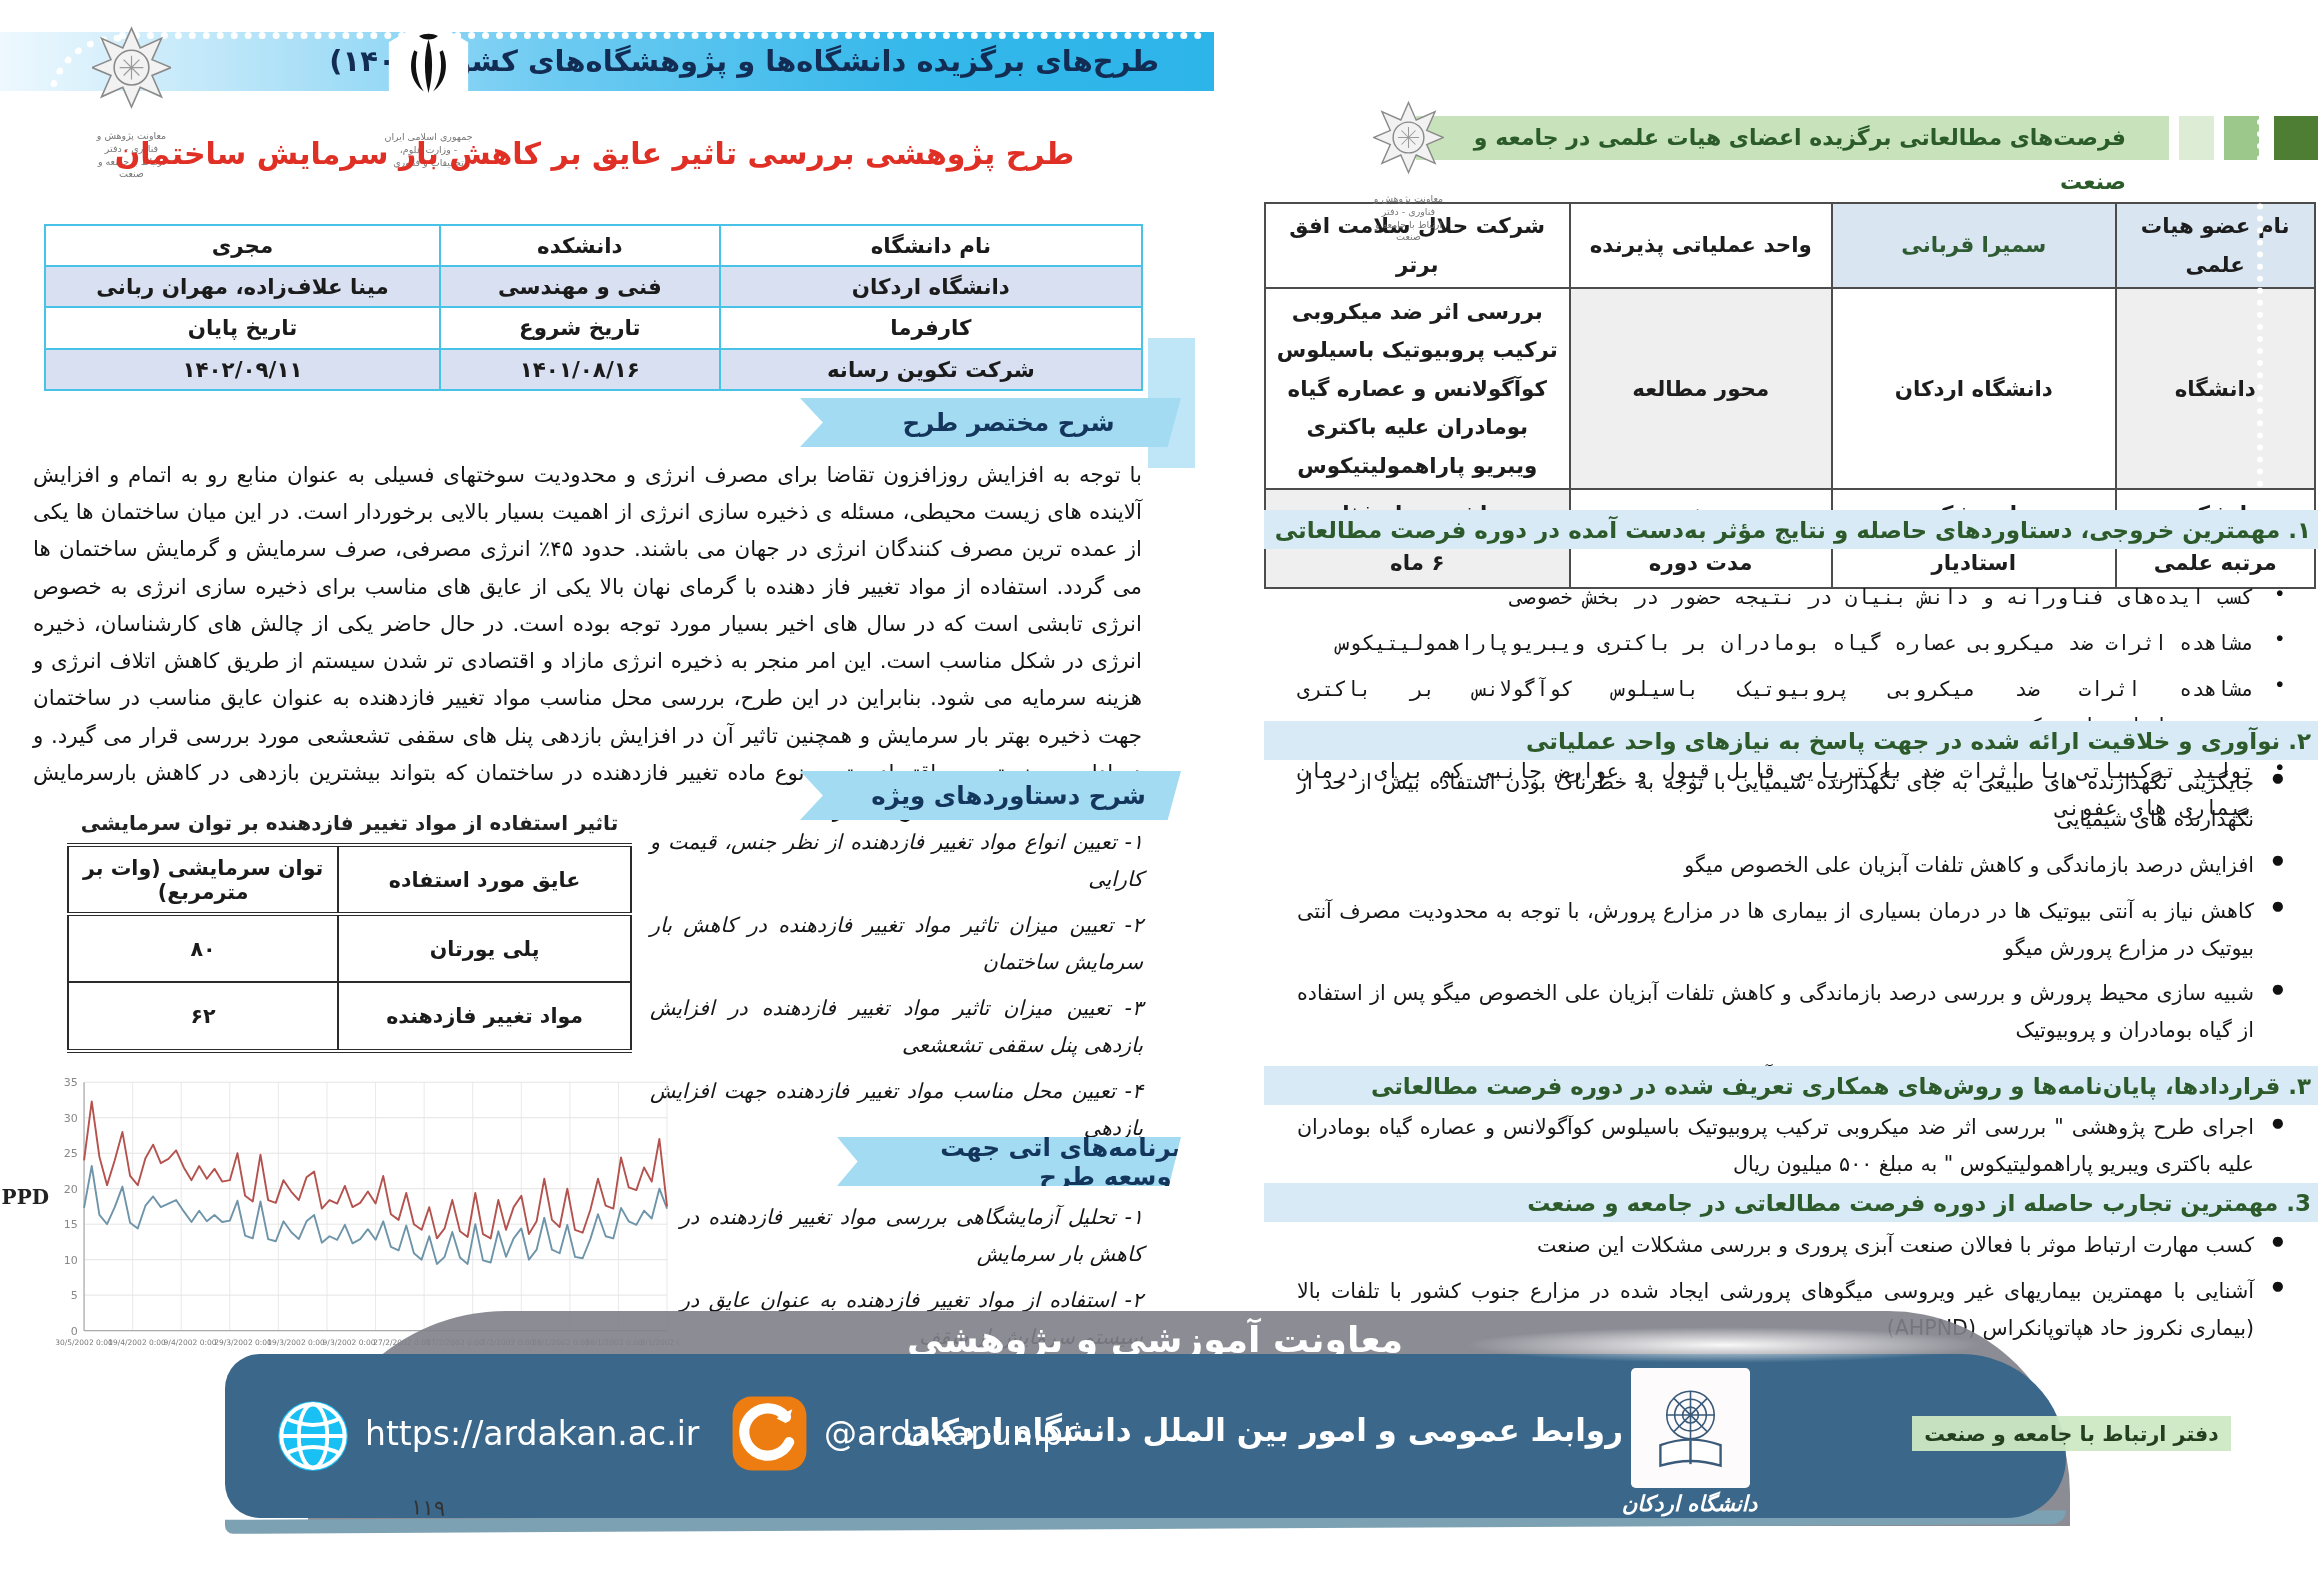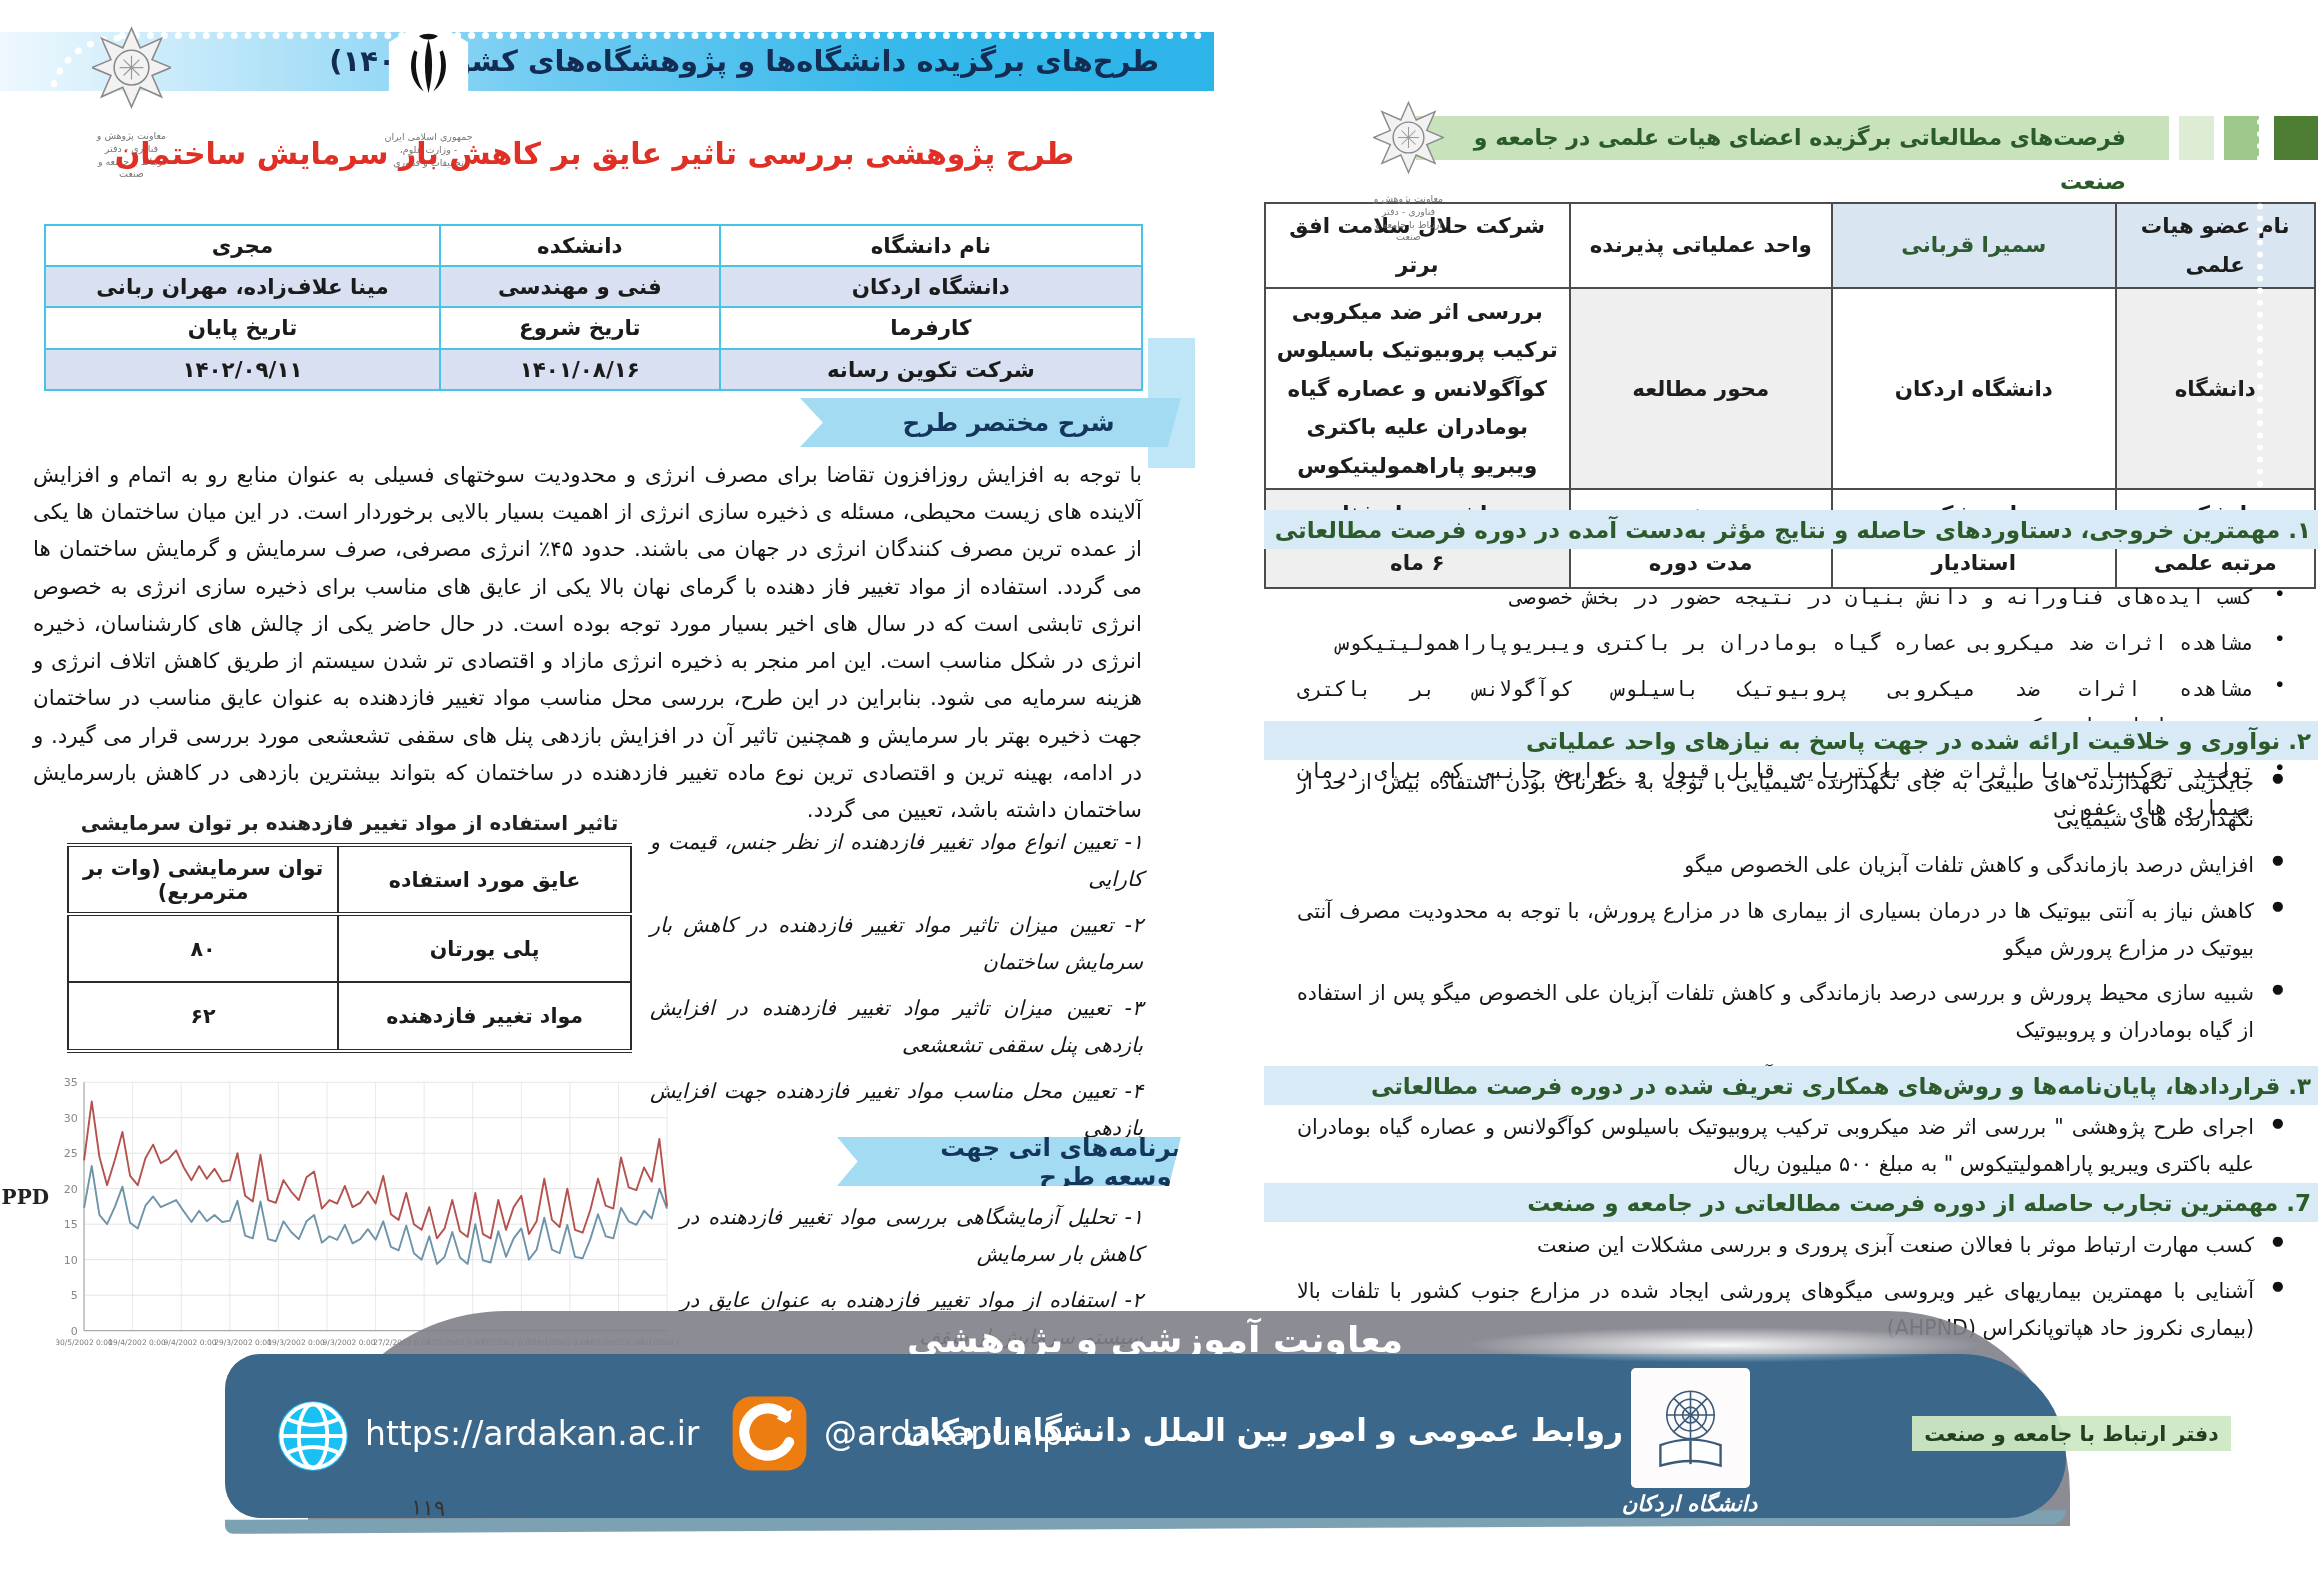--- a/index.html
+++ b/index.html
@@ -182,20 +182,21 @@
       <td>شرکت تکوین رسانه</td>
       <td>۱۴۰۱/۰۸/۱۶</td>
       <td>۱۴۰۲/۰۹/۱۱</td>
     </tr>
   </tbody>
     </table>
 
   <div class="abs ribbon ribbon1 rtl">شرح مختصر طرح</div>
   <div class="abs lp-para rtl">با توجه به افزایش روزافزون تقاضا برای مصرف انرژی و محدودیت سوختهای فسیلی به عنوان منابع رو به اتمام و افزایش آلاینده های زیست محیطی، مسئله ی ذخیره سازی انرژی از اهمیت بسیار بالایی برخوردار است. در این میان ساختمان ها یکی از عمده ترین مصرف کنندگان انرژی در جهان می باشند. حدود ۴۵٪ انرژی مصرفی، صرف سرمایش و گرمایش ساختمان ها می گردد. استفاده از مواد تغییر فاز دهنده با گرمای نهان بالا یکی از عایق های مناسب برای ذخیره سازی انرژی به خصوص انرژی تابشی است که در سال های اخیر بسیار مورد توجه بوده است. در حال حاضر یکی از چالش های کارشناسان، ذخیره انرژی در شکل مناسب است. این امر منجر به ذخیره انرژی مازاد و اقتصادی تر شدن سیستم از طریق کاهش اتلاف انرژی و هزینه سرمایه می شود. بنابراین در این طرح، بررسی محل مناسب مواد تغییر فازدهنده به عنوان عایق مناسب در ساختمان جهت ذخیره بهتر بار سرمایش و همچنین تاثیر آن در افزایش بازدهی پنل های سقفی تشعشعی مورد بررسی قرار می گیرد. و در ادامه، بهینه ترین و اقتصادی ترین نوع ماده تغییر فازدهنده در ساختمان که بتواند بیشترین بازدهی در کاهش بارسرمایش ساختمان داشته باشد، تعیین می گردد.</div>
 
+  <div class="abs ribbon ribbon2 rtl">شرح دستاوردهای ویژه</div>
   <div class="abs numlist ach-list rtl">
     <div>۱- تعیین انواع مواد تغییر فازدهنده از نظر جنس، قیمت و کارایی</div>
     <div>۲- تعیین میزان تاثیر مواد تغییر فازدهنده در کاهش بار سرمایش ساختمان</div>
     <div>۳- تعیین میزان تاثیر مواد تغییر فازدهنده در افزایش بازدهی پنل سقفی تشعشعی</div>
     <div>۴- تعیین محل مناسب مواد تغییر فازدهنده جهت افزایش بازدهی</div>
   </div>
 
   <div class="abs insul-caption rtl">تاثیر استفاده از مواد تغییر فازدهنده بر توان سرمایشی</div>
   <table class="abs insul-table rtl">
     <colgroup>
@@ -354,21 +355,21 @@
   </div>
 
   <div class="abs rp-band band3 rtl">
     <span class="txt">۳. قراردادها، پایان‌نامه‌ها و روش‌های همکاری تعریف شده در دوره فرصت مطالعاتی</span>
   </div>
   <div class="abs bullets blk3 rtl">
     <div class="b">اجرای طرح پژوهشی " بررسی اثر ضد میکروبی ترکیب پروبیوتیک باسیلوس کوآگولانس و عصاره گیاه بومادران علیه باکتری ویبریو پاراهمولیتیکوس " به مبلغ ۵۰۰ میلیون ریال</div>
   </div>
 
   <div class="abs rp-band band4 rtl">
-    <span class="txt">7. مهمترین تجارب حاصله از دوره فرصت مطالعاتی در جامعه و صنعت</span>
+    <span class="txt">3. مهمترین تجارب حاصله از دوره فرصت مطالعاتی در جامعه و صنعت</span>
   </div>
   <div class="abs bullets blk4 rtl">
     <div class="b">کسب مهارت ارتباط موثر با فعالان صنعت آبزی پروری و بررسی مشکلات این صنعت</div>
     <div class="b">آشنایی با مهمترین بیماریهای غیر ویروسی میگوهای پرورشی ایجاد شده در مزارع جنوب کشور با تلفات بالا (بیماری نکروز حاد هپاتوپانکراس (AHPND)</div>
   </div>
 
   <div class="abs f-gray"></div>
   <div class="abs f-gray-label rtl">معاونت آموزشی و پژوهشی</div>
   <div class="abs f-strip"></div>
   <div class="abs f-blue"></div>

